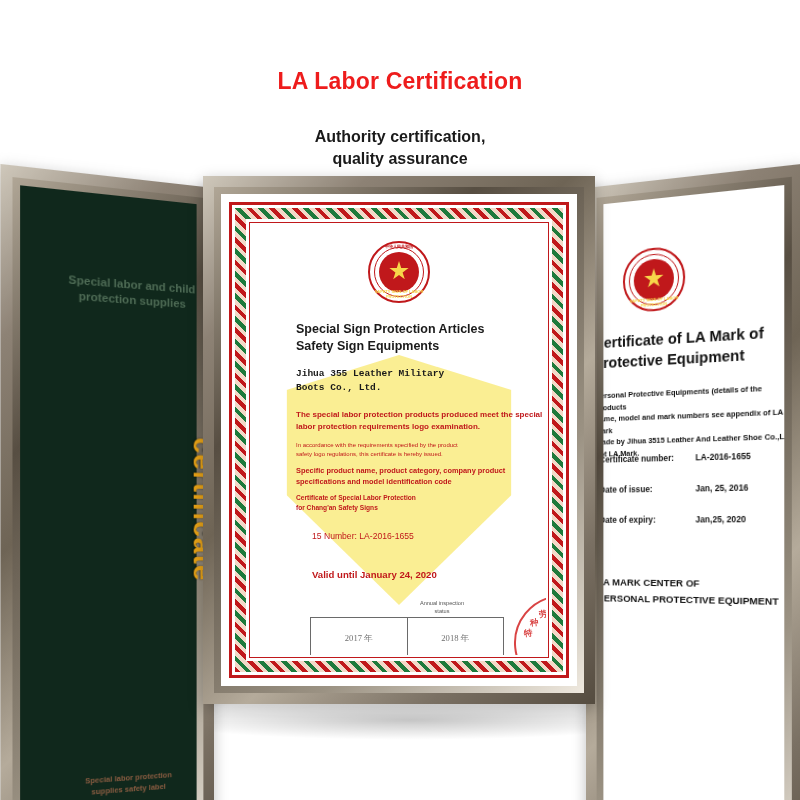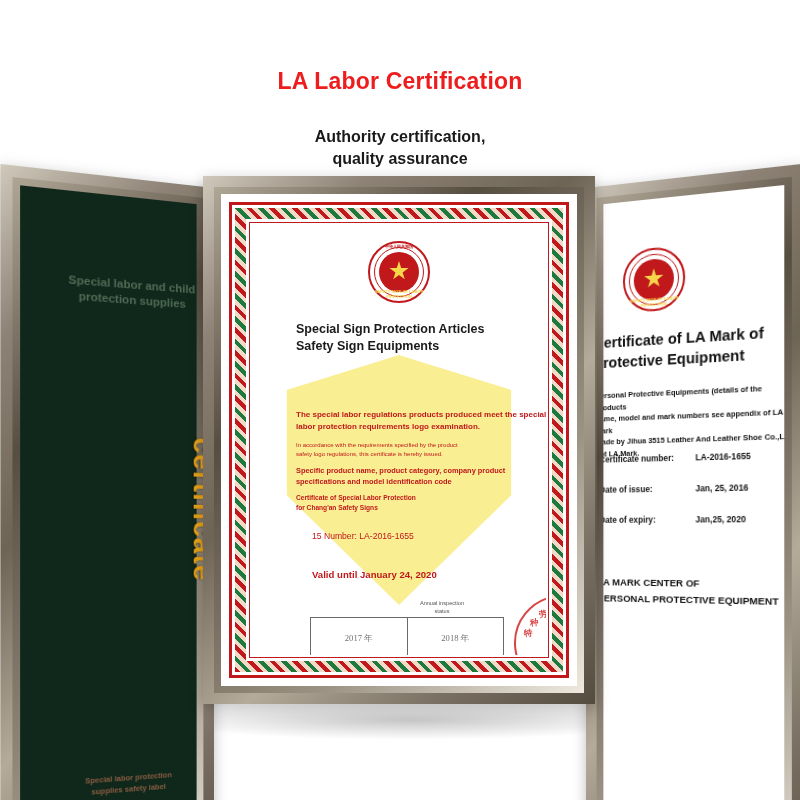--- a/index.html
+++ b/index.html
@@ -370,23 +370,27 @@
               <div class="star"></div>
               <div class="caption">SAFETY SIGN OF LABOR PROTECTION</div>
             </div>
           </div>
 
           <div class="c-title">
             <div>Special Sign Protection Articles</div>
             <div>Safety Sign Equipments</div>
           </div>
 
+          <div class="c-company">
+            <div>Jihua 355 Leather Military</div>
+            <div>Boots Co., Ltd.</div>
+          </div>
 
           <div class="c-statement">
-            <div>The special labor regulations products produced meet the special</div>
+            <div>The special labor protection products produced meet the special</div>
             <div>labor protection requirements logo examination.</div>
           </div>
 
           <div class="c-small">
             <div>In accordance with the requirements specified by the product</div>
             <div>safety logo regulations, this certificate is hereby issued.</div>
           </div>
 
           <div class="c-block2">
             <div>Specific product name, product category, company product</div>

